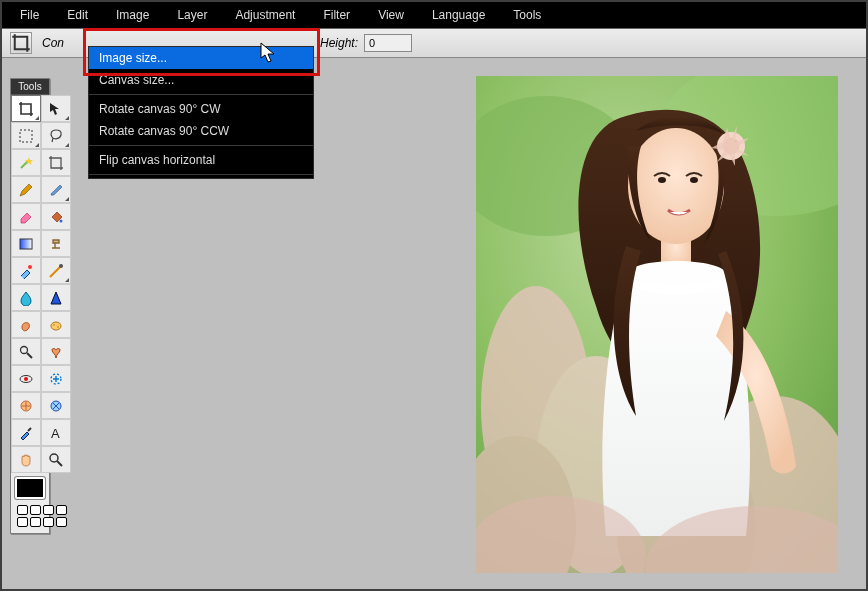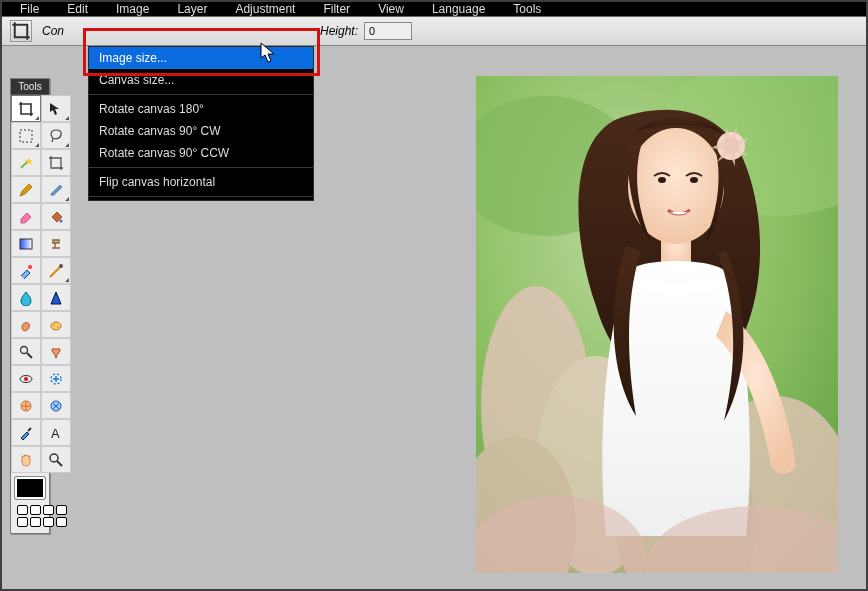--- a/index.html
+++ b/index.html
@@ -1,19 +1,19 @@
 <!DOCTYPE html>
 <html><head>
 <meta charset="utf-8">
 <style>
   * { box-sizing: border-box; margin: 0; padding: 0; font-family: Arial, Helvetica, sans-serif; }
   html, body { width: 868px; height: 591px; overflow: hidden; }
   body { background: #bfbfbf; border: 2px solid #3f3f3f; }
   
-  .menubar { height: 14px; background: #000; display: flex; align-items: center; padding: 0 4px; font-size: 12px; color: #ddd; }
+  .menubar { height: 26px; background: #000; display: flex; align-items: center; padding: 0 4px; font-size: 12px; color: #ddd; }
   .menubar .menu-item { padding: 4px 14px; cursor: default; }
   
   .options-bar { height: 30px; background: linear-gradient(#ededed,#d9d9d9); border-top: 1px solid #666; border-bottom: 1px solid #888; display: flex; align-items: center; padding: 0 8px; font-size: 12px; color: #000; gap: 6px; }
   .options-bar .optlabel { margin-left: 4px; font-style: italic; }
   .options-bar input { width: 48px; height: 18px; background: #efefef; border: 1px solid #888; font-size: 11px; padding: 0 4px; }
   .opticon { width: 22px; height: 22px; display:flex; align-items:center; justify-content:center; border:1px solid #999; background: linear-gradient(#f4f4f4,#d8d8d8); }
   
   .tools-panel { position:absolute; top: 78px; left: 10px; width: 40px; background: #ececec; border:1px solid #7b7b7b; box-shadow: 1px 1px 0 rgba(0,0,0,.25); }
   .tools-title { height:16px; background: #333; color:#eee; font-size:10px; display:flex; align-items:center; justify-content:center; border-bottom:1px solid #555;}
   .tools-grid { display:grid; grid-template-columns: 1fr 1fr; }
@@ -62,21 +62,20 @@
   <span class="optlabel">Con</span>
   <span style="flex:0 0 240px"></span>
   <span class="optlabel">Height:</span>
   <input type="text" value="0" style="">
 </div>
 
 <div class="dropdown">
   <div class="dd-item hot">Image size...</div>
   <div class="dd-item">Canvas size...</div>
   <div class="dd-sep"></div>
-  <div class="dd-item">Rotate canvas 180°</div>
   <div class="dd-item">Rotate canvas 90° CW</div>
   <div class="dd-item">Rotate canvas 90° CCW</div>
   <div class="dd-sep"></div>
   <div class="dd-item">Flip canvas horizontal</div>
   <div class="dd-sep"></div>
 </div>
 
 <div class="highlight-box"></div>
 
 <svg class="cursor" width="18" height="22" viewBox="0 0 18 22">

